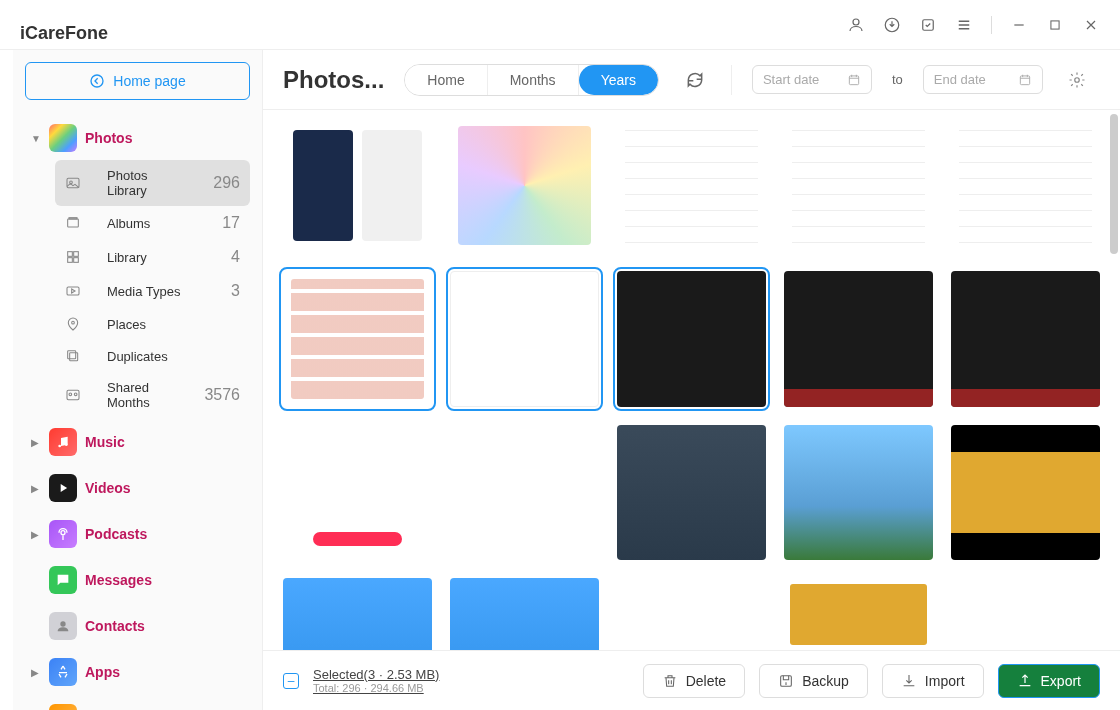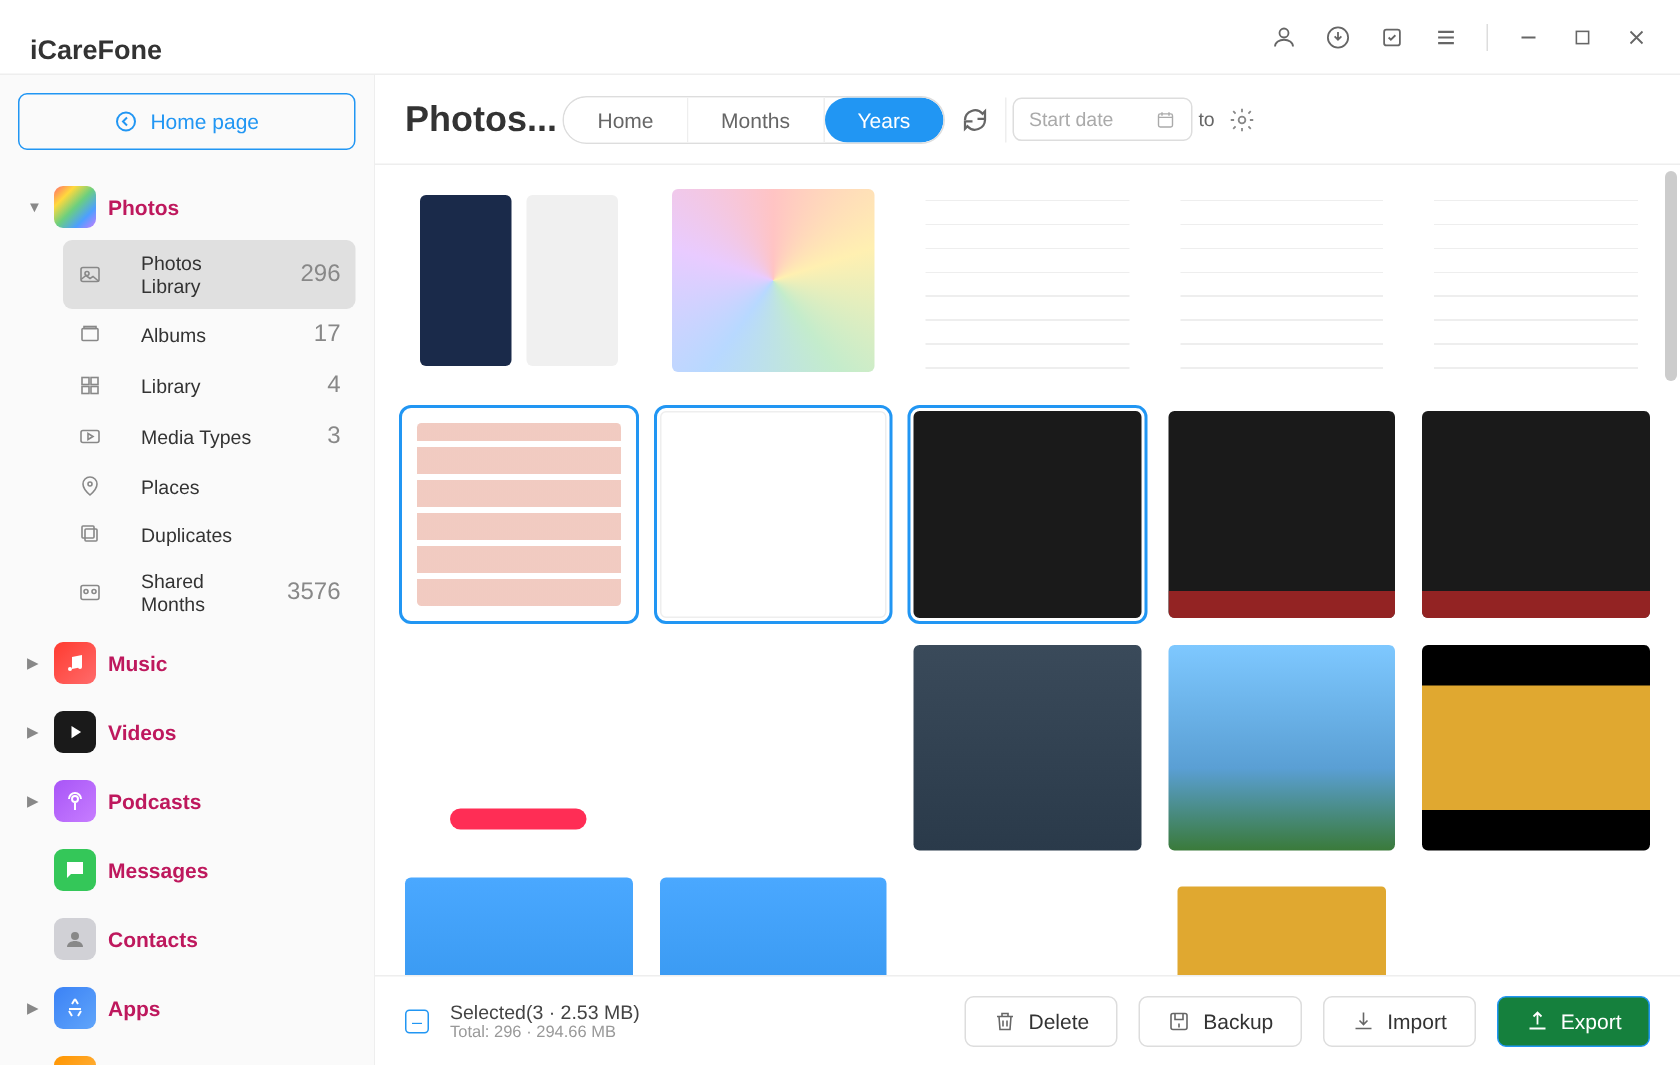--- a/index.html
+++ b/index.html
@@ -4,21 +4,21 @@
 <style>
 * { margin: 0; padding: 0; box-sizing: border-box; font-family: -apple-system, BlinkMacSystemFont, "Segoe UI", sans-serif; }
 body { width: 1120px; height: 710px; background: #fff; overflow: hidden; display: flex; flex-direction: column; }
 
 .titlebar { height: 50px; display: flex; align-items: center; justify-content: space-between; padding: 0 20px; border-bottom: 1px solid #eee; }
 .titlebar-left { font-size: 18px; font-weight: 600; color: #333; margin-top: 18px; }
 .titlebar-right { display: flex; gap: 18px; align-items: center; }
 .titlebar-icon { width: 18px; height: 18px; color: #666; cursor: pointer; display: flex; align-items: center; justify-content: center; }
 .titlebar-sep { width: 1px; height: 18px; background: #ddd; }
 
-.main { flex: 1; display: flex; min-height: 0; }
+.main { flex: 1; display: flex; min-height: 0; margin-left: 13px; }
 
 .sidebar { width: 250px; background: #fafafa; border-right: 1px solid #eee; display: flex; flex-direction: column; padding: 12px; overflow-y: auto; }
 .home-btn { border: 1px solid #2196f3; border-radius: 6px; padding: 10px; display: flex; align-items: center; justify-content: center; gap: 8px; color: #2196f3; cursor: pointer; margin-bottom: 16px; font-size: 14px; }
 .home-btn svg { width: 16px; height: 16px; }
 
 .nav-section { margin-bottom: 2px; }
 .nav-header { display: flex; align-items: center; gap: 8px; padding: 8px 6px; cursor: pointer; }
 .nav-header .chev { width: 10px; color: #888; font-size: 10px; }
 .nav-header .icon-box { width: 28px; height: 28px; border-radius: 6px; display: flex; align-items: center; justify-content: center; flex-shrink: 0; }
 .nav-header .label { font-size: 14px; font-weight: 600; color: #be185d; }
@@ -33,21 +33,21 @@
 .icon-books { background: linear-gradient(135deg,#ff9500,#ffb84d); }
 
 .nav-sub { padding-left: 30px; }
 .nav-item { display: flex; align-items: center; gap: 26px; padding: 8px 10px; border-radius: 6px; cursor: pointer; font-size: 13px; color: #333; }
 .nav-item.active { background: #e0e0e0; }
 .nav-item .sub-icon { width: 16px; height: 16px; color: #888; flex-shrink: 0; }
 .nav-item .count { margin-left: auto; color: #888; font-size: 16px; }
 
 .content { flex: 1; display: flex; flex-direction: column; min-width: 0; }
 
-.toolbar { height: 60px; display: flex; align-items: center; gap: 4px; padding: 0 20px; border-bottom: 1px solid #eee; }
+.toolbar { height: 60px; display: flex; align-items: center; gap: 20px; padding: 0 20px; border-bottom: 1px solid #eee; }
 .toolbar-title { font-size: 24px; font-weight: 700; color: #333; white-space: nowrap; overflow: hidden; text-overflow: ellipsis; max-width: 140px; }
 .seg { display: flex; border: 1px solid #ddd; border-radius: 18px; overflow: hidden; }
 .seg-btn { padding: 7px 22px; font-size: 14px; color: #666; cursor: pointer; background: #fff; border: none; }
 .seg-btn.active { background: #2196f3; color: #fff; border-radius: 16px; }
 .seg-btn:not(:last-child) { border-right: 1px solid #eee; }
 .refresh-btn { width: 32px; height: 32px; display: flex; align-items: center; justify-content: center; cursor: pointer; color: #666; }
 .toolbar-sep { width: 1px; height: 30px; background: #eee; }
 .date-box { display: flex; align-items: center; gap: 8px; border: 1px solid #ddd; border-radius: 6px; padding: 6px 10px; font-size: 13px; color: #aaa; min-width: 120px; }
 .date-box svg { margin-left: auto; width: 14px; height: 14px; }
 .to-label { font-size: 13px; color: #666; }
@@ -80,21 +80,21 @@
 .thumb.pink { background:#fff; }
 .thumb.pink::after { content:""; position:absolute; bottom:14px; left:20%; right:20%; height:14px; background:#ff2d55; border-radius:7px; }
 .thumb.pinappstore { background:#fff; }
 .thumb.toca { background:#fff; }
 .thumb.toca::before { content:""; position:absolute; top:6px; left:6px; right:6px; height:45%; background:#e0a830; border-radius:3px; }
 
 .scrollbar-stub { position:absolute; right:2px; top:4px; width:8px; height:140px; background:#ccc; border-radius:4px; }
 
 .footer { height: 60px; border-top: 1px solid #eee; display:flex; align-items:center; padding: 0 20px; gap: 14px; }
 .footer-check { width:16px; height:16px; border:1px solid #2196f3; border-radius:3px; display:flex; align-items:center; justify-content:center; color:#2196f3; font-size:12px; }
-.footer-info { display:flex; flex-direction:column; font-size:13px; color:#444; }
+.footer-info { display:flex; flex-direction:column; font-size:13px; color:#444;text-decoration:underline; }
 .footer-info .sub { font-size:11px; color:#999; }
 .footer-spacer { flex:1; }
 .footer-btn { display:flex; align-items:center; gap:8px; padding: 8px 18px; border:1px solid #ddd; border-radius:6px; background:#fff; cursor:pointer; font-size:14px; color:#333; }
 .footer-btn svg { width:16px; height:16px; color:#666; }
 .footer-btn.primary { background:#15803d; color:#fff; border-color:#2196f3; }
 .footer-btn.primary svg { color:#fff; }
 
 svg { display:block; }
 </style>
 </head>
@@ -322,20 +322,27 @@
         </div>
       <div class="toolbar-sep"></div>
       <div class="date-box">
         <span>Start date</span>
         <svg viewBox="0 0 24 24" fill="none" stroke="#aaa" stroke-width="1.6">
             <rect x="4" y="5" width="16" height="15" rx="2"></rect>
             <path d="M4 9h16M8 3v4M16 3v4"></path>
           </svg>
       </div>
       <span class="to-label">to</span>
+      <div class="date-box">
+        <span>End date</span>
+        <svg viewBox="0 0 24 24" fill="none" stroke="#aaa" stroke-width="1.6">
+            <rect x="4" y="5" width="16" height="15" rx="2"></rect>
+            <path d="M4 9h16M8 3v4M16 3v4"></path>
+          </svg>
+      </div>
       <div class="gear-btn">
           <svg width="18" height="18" viewBox="0 0 24 24" fill="none" stroke="currentColor" stroke-width="1.6">
             <circle cx="12" cy="12" r="3"></circle>
             <path d="M12 2v3M12 19v3M4.2 4.2l2.1 2.1M17.7 17.7l2.1 2.1M2 12h3M19 12h3M4.2 19.8l2.1-2.1M17.7 6.3l2.1-2.1"></path>
           </svg>
         </div>
     </div>
 
     <div class="grid-wrap">
       <div class="grid" id="grid">

